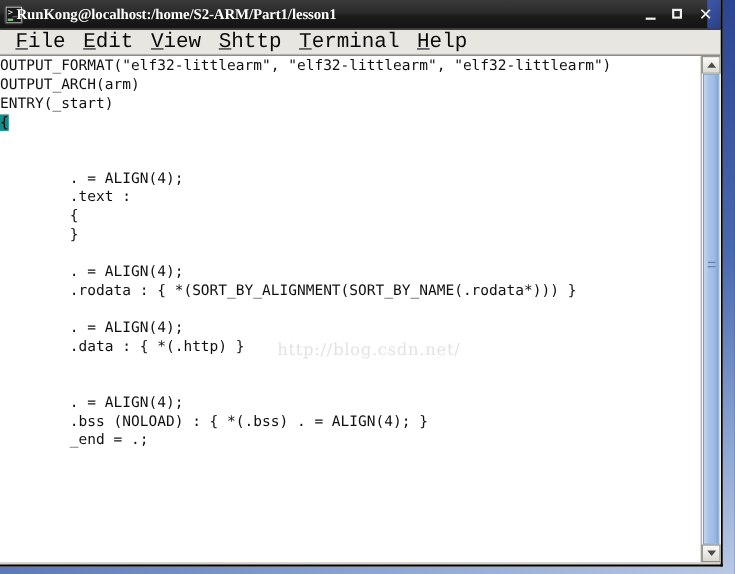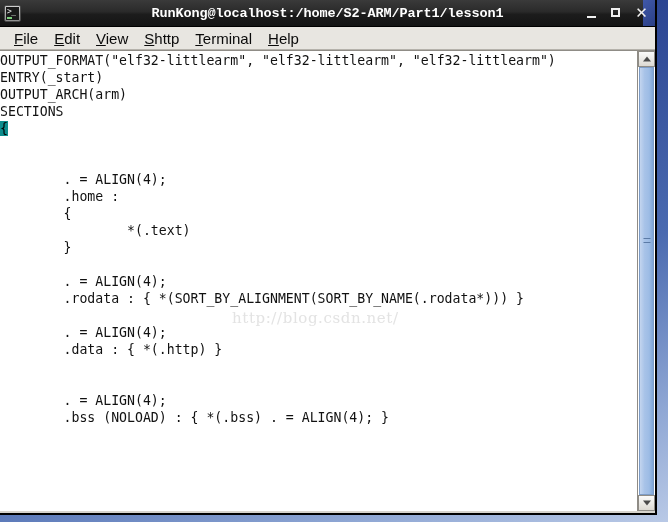--- a/index.html
+++ b/index.html
@@ -79,26 +79,26 @@
     position: absolute;
     left: 2px;
     bottom: 2px;
     width: 5px;
     height: 2px;
     background: #7ed07e;
     z-index: 2;
   }
   #title-text {
     position: absolute;
-    left: 0; right: 0;
-    text-align: center;
+    left: 15px; right: 0;
+    text-align: left;
     color: #ffffff;
     font-size: 13.5px;
     font-weight: bold;
-    font-family: Liberation Mono, monospace;
+    font-family: Liberation Serif, serif;
     letter-spacing: -0.1px;
     pointer-events: none;
   }
   #win-buttons {
     margin-left: auto;
     margin-right: 7px;
     display: flex;
     align-items: center;
     gap: 12px;
     z-index: 3;
@@ -143,24 +143,24 @@
   #menubar {
     height: 22px;
     flex: 0 0 22px;
     background: #e8e6e1;
     display: flex;
     align-items: center;
     padding-left: 6px;
     border-bottom: 1px solid #b5b2ab;
   }
   .menu-item {
-    font-size: 15px;
+    font-size: 19px;
     color: #0a0a0a;
     padding: 2px 8px;
-    font-family: Liberation Sans, sans-serif;
+    font-family: Liberation Mono, monospace;
     cursor: default;
     white-space: nowrap;
   }
   .menu-item u { text-decoration: underline; }
 
   
   #term-wrap {
     flex: 1 1 auto;
     display: flex;
     background: #ffffff;
@@ -182,21 +182,21 @@
     height: 17px;
     white-space: pre;
     padding-left: 0px;
   }
   .hl {
     background: #0e8d8d;
     color: #000000;
   }
   #watermark {
     position: absolute;
-    left: 232px;
+    left: 252px;
     top: 259px;
     font-family: "DejaVu Serif", serif;
     font-size: 15px;
     color: #e3e3e3;
     letter-spacing: 0.6px;
     white-space: nowrap;
     pointer-events: none;
   }
 
   
@@ -304,41 +304,40 @@
     <div class="menu-item"><u>S</u><span>http</span></div>
     <div class="menu-item"><u>T</u><span>erminal</span></div>
     <div class="menu-item"><u>H</u><span>elp</span></div>
   </div>
 
   <div id="term-wrap">
 
     <div id="term">
       <div id="term-lines">
           <div class="line">OUTPUT_FORMAT("elf32-littlearm", "elf32-littlearm", "elf32-littlearm")</div>
+          <div class="line">OUTPUT_ARCH(arm)</div>
           <div class="line">ENTRY(_start)</div>
-          <div class="line">OUTPUT_ARCH(arm)</div>
-          <div class="line">SECTIONS</div>
           <div class="line"><span class="hl">{</span></div>
           <div class="line">&nbsp;</div>
           <div class="line">&nbsp;</div>
           <div class="line">        . = ALIGN(4);</div>
-          <div class="line">        .home :</div>
+          <div class="line">        .text :</div>
           <div class="line">        {</div>
-          <div class="line">                *(.text)</div>
           <div class="line">        }</div>
           <div class="line">&nbsp;</div>
           <div class="line">        . = ALIGN(4);</div>
           <div class="line">        .rodata : { *(SORT_BY_ALIGNMENT(SORT_BY_NAME(.rodata*))) }</div>
           <div class="line">&nbsp;</div>
           <div class="line">        . = ALIGN(4);</div>
           <div class="line">        .data : { *(.http) }</div>
           <div class="line">&nbsp;</div>
           <div class="line">&nbsp;</div>
           <div class="line">        . = ALIGN(4);</div>
           <div class="line">        .bss (NOLOAD) : { *(.bss) . = ALIGN(4); }</div>
+          <div class="line">        _end = .;</div>
           <div class="line">&nbsp;</div>
         </div>
       <div id="watermark">http://blog.csdn.net/</div>
       <div id="statusline">
         <span class="ruler">28,1</span>
         
       </div>
     </div>
 
     <div id="scrollbar">

